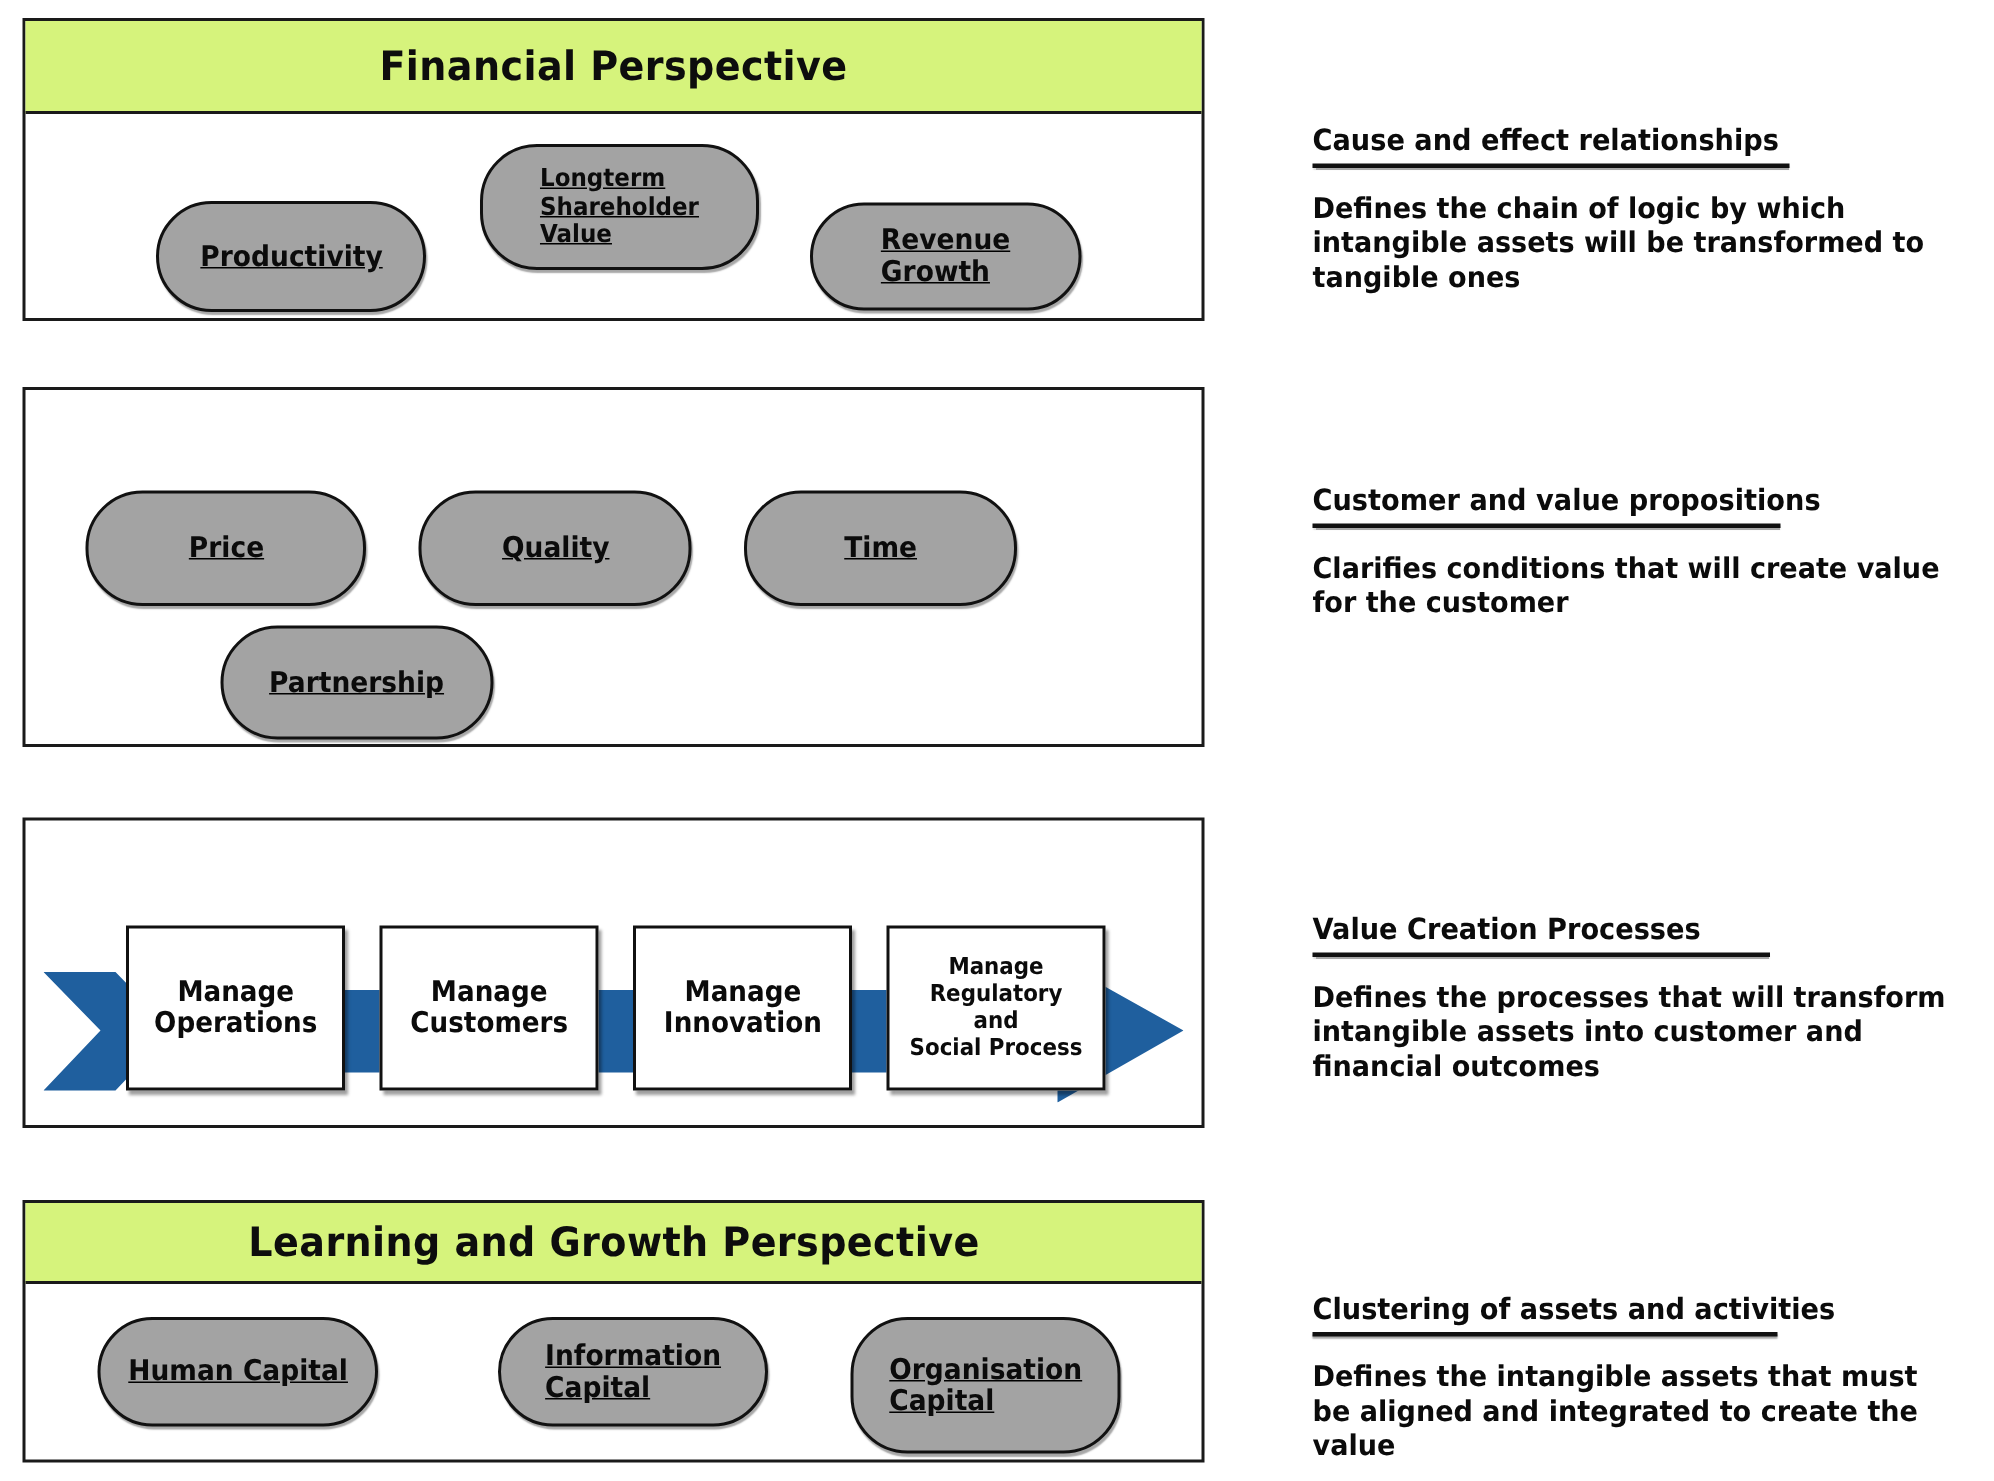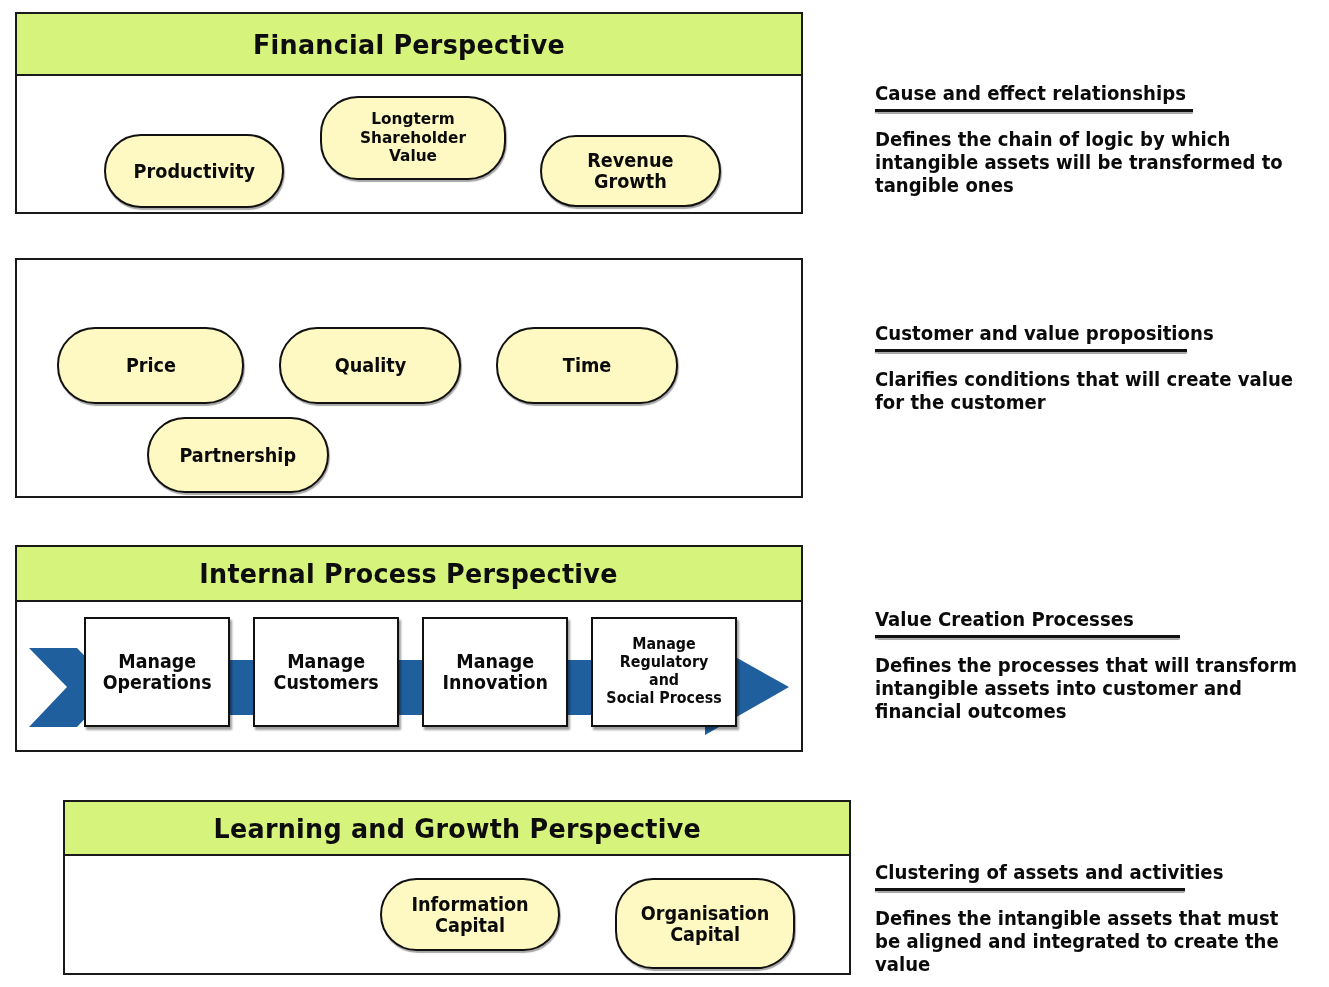--- a/index.html
+++ b/index.html
@@ -49,27 +49,28 @@
     right: 0;
     bottom: 0;
     overflow: visible;
   }
 
   
   .pill {
     position: absolute;
     box-sizing: border-box;
     border: 2.5px solid #111111;
-    background: #fef9c3;
+    background: #a3a3a3;
     border-radius: 38px;
     display: flex;
     align-items: center;
     justify-content: center;
-    text-align: center;
+    text-align: left;
     box-shadow: 1px 2px 1px rgba(0,0,0,0.35);
+    text-decoration: underline;
   }
   .pill-label {
     font-family: "DejaVu Sans", sans-serif;
     font-weight: 700;
     font-size: 19px;
     line-height: 1.08;
     color: #0b0b0b;
     transform: scaleX(0.93);
     padding: 0 6px;
   }
@@ -170,23 +171,20 @@
     <div class="pill" style="left:479px; top:10px; width:182px; height:77px;">
       <span class="pill-label">Time</span>
     </div>
     <div class="pill" style="left:130px; top:100px; width:182px; height:76px;">
       <span class="pill-label">Partnership</span>
     </div>
   </div>
 </div>
 
 <div class="panel abs" style="left:15px; top:545px; width:788px; height:207px;">
-  <div class="panel-header" style="height:53px;">
-    <span class="panel-header-title">Internal Process Perspective</span>
-  </div>
   <div class="panel-body" style="top:53px;">
 
     <div class="arrow-band" style="left:12px; top:40px; width:760px; height:95px;">
       <svg width="760" height="95" viewBox="0 0 760 95" style="display:block;">
 
         <polygon points="0,8 48,8 86,47 48,87 0,87 38,47" fill="#1f5f9e"></polygon>
 
         <rect x="60" y="20" width="630" height="55" fill="#1f5f9e"></rect>
 
         <polygon points="676,0 676,18 660,18 660,78 676,78 676,95 760,47" fill="#1f5f9e"></polygon>
@@ -206,25 +204,28 @@
 Innovation</span>
     </div>
     <div class="process-box" style="left:574px; top:17px; width:146px; height:110px;">
       <span class="process-label tiny" style="white-space:pre-line;">Manage
 Regulatory and
 Social Process</span>
     </div>
   </div>
 </div>
 
-<div class="panel abs" style="left:15px; top:800px; width:788px; height:175px;margin-left:48px;">
+<div class="panel abs" style="left:15px; top:800px; width:788px; height:175px;">
   <div class="panel-header" style="height:52px;">
     <span class="panel-header-title">Learning and Growth Perspective</span>
   </div>
   <div class="panel-body" style="top:52px;">
+    <div class="pill" style="left:48px; top:24px; width:187px; height:73px;">
+      <span class="pill-label">Human Capital</span>
+    </div>
     <div class="pill" style="left:315px; top:24px; width:180px; height:73px;">
       <span class="pill-label" style="white-space:pre-line;">Information
 Capital</span>
     </div>
     <div class="pill" style="left:550px; top:24px; width:180px; height:91px;">
       <span class="pill-label" style="white-space:pre-line;">Organisation
 Capital</span>
     </div>
   </div>
 </div>

